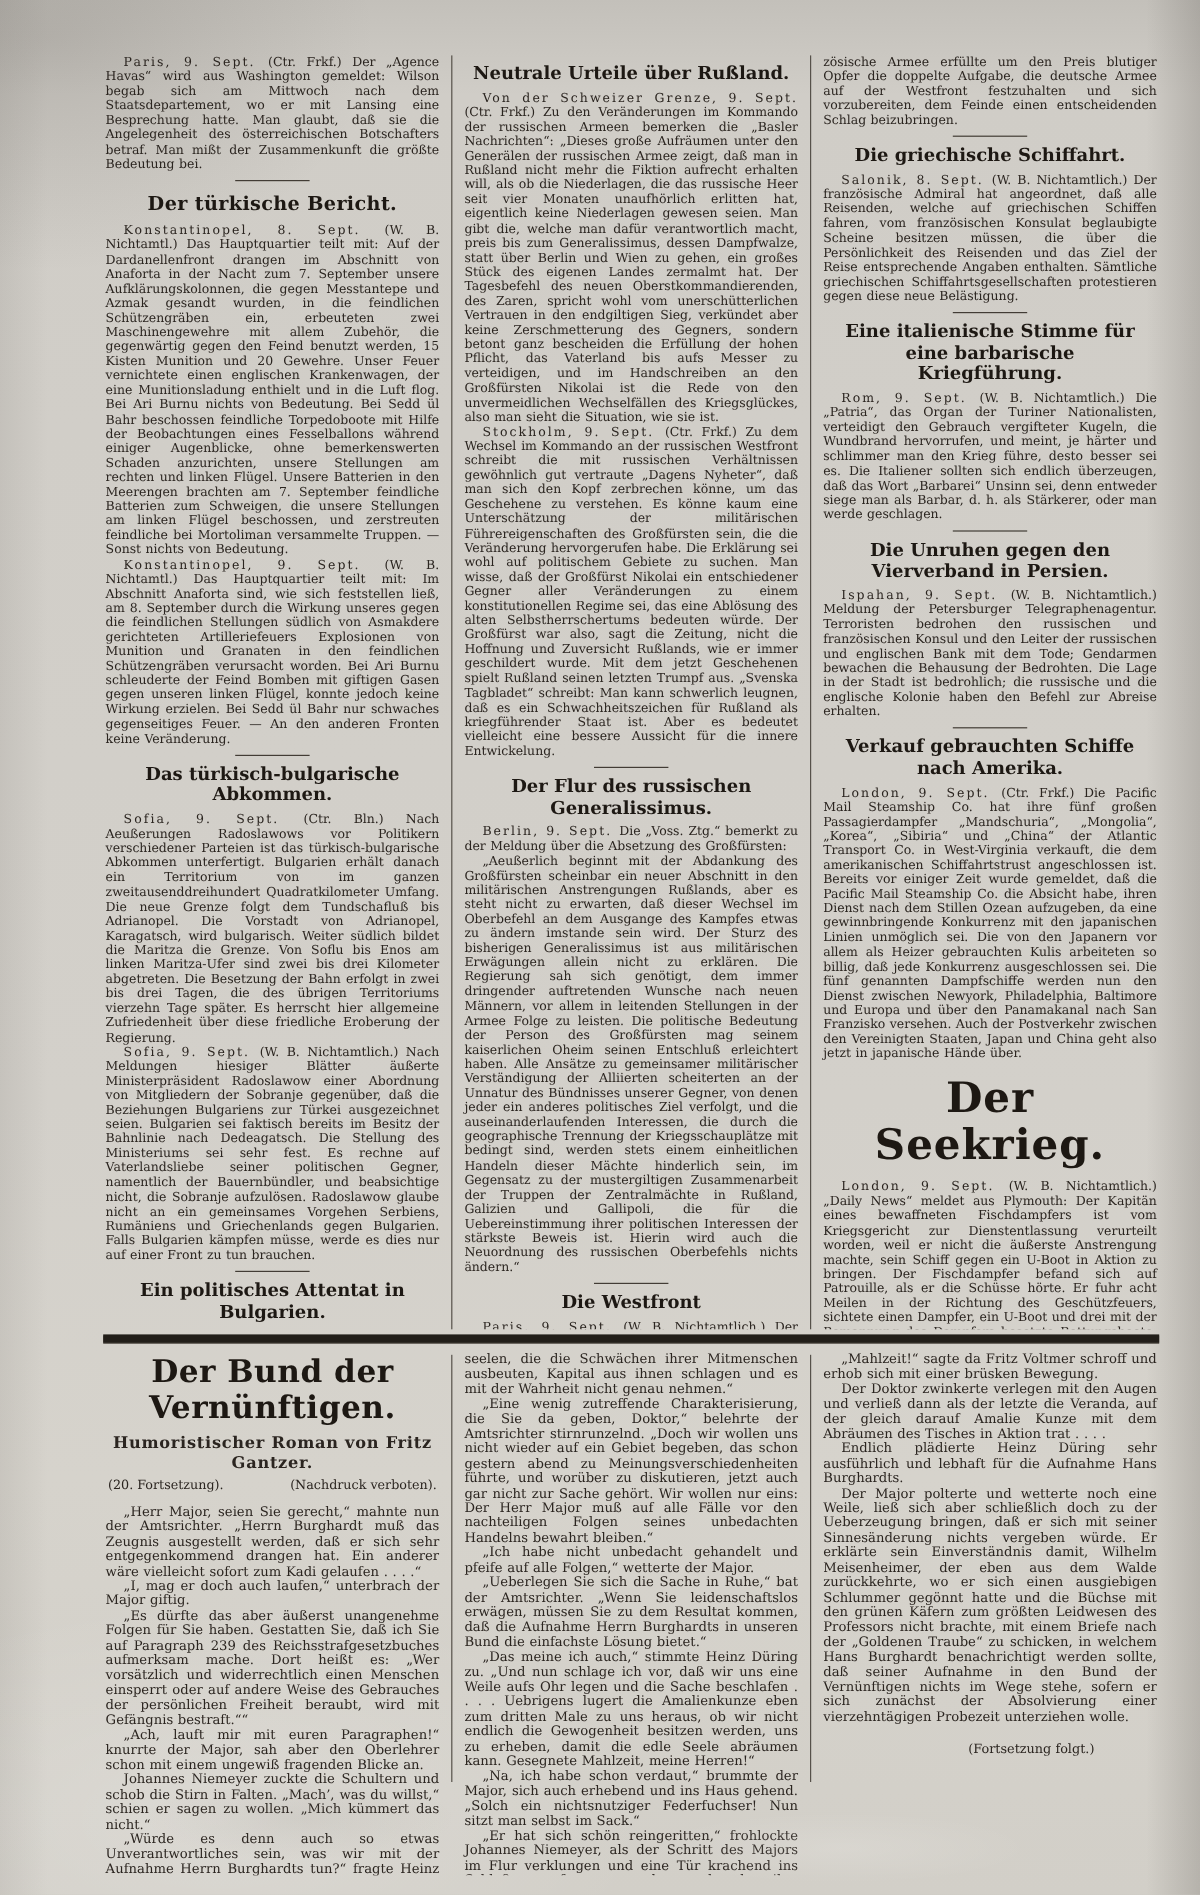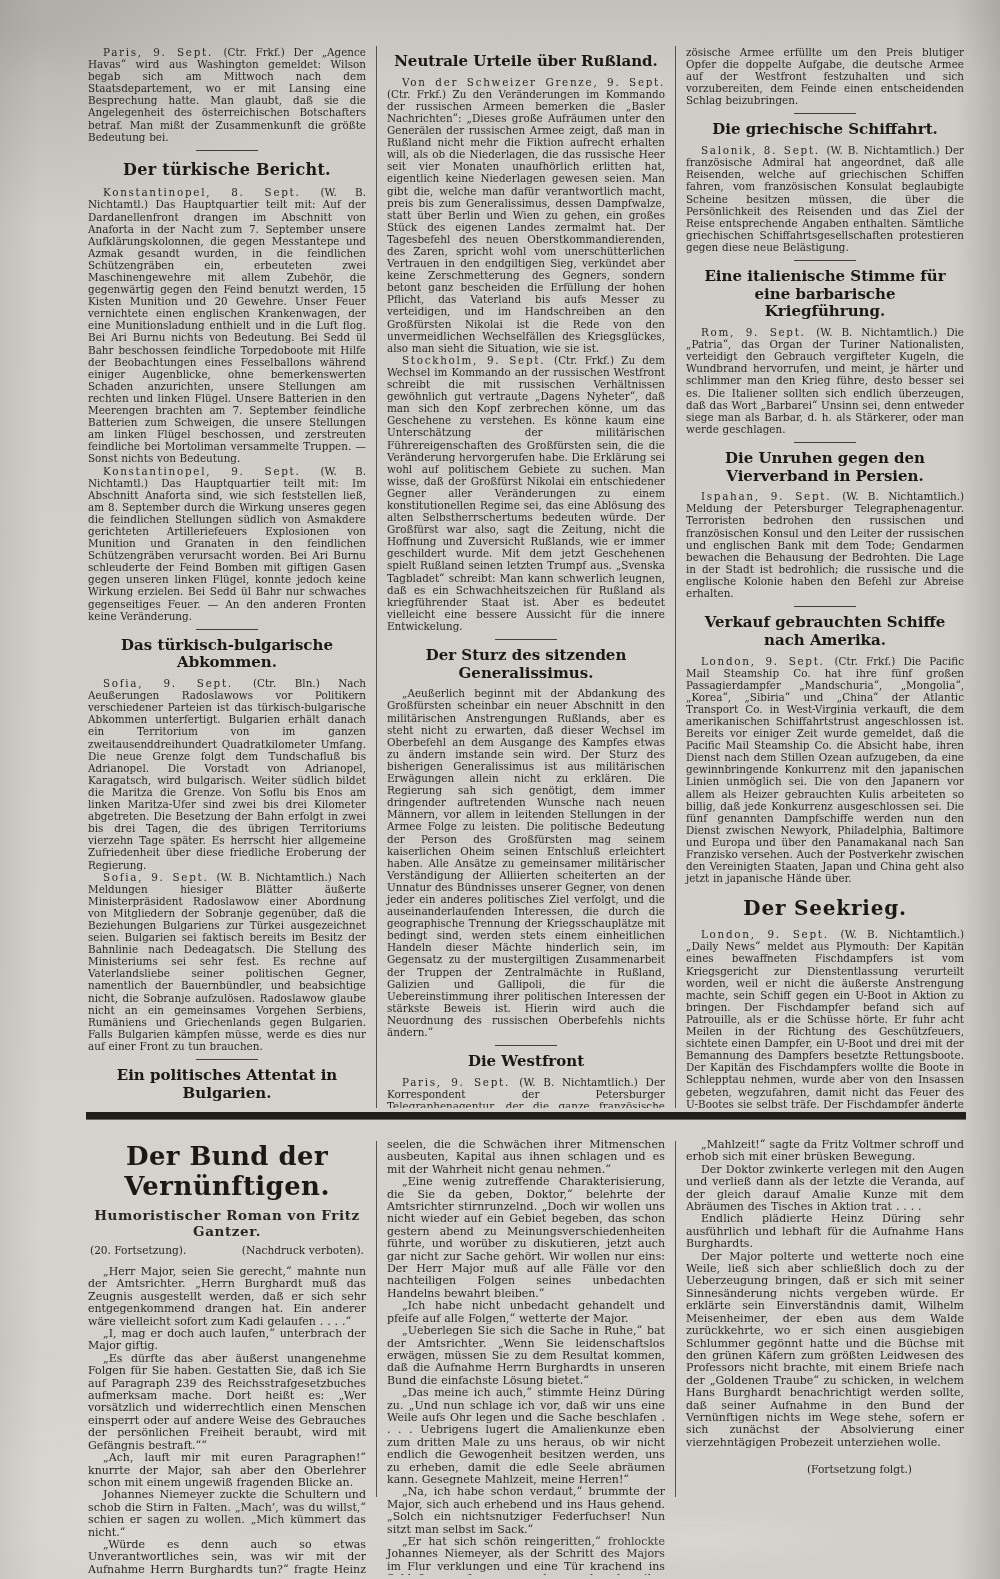--- a/index.html
+++ b/index.html
@@ -23,26 +23,26 @@
   .news-col:first-child{padding-left:2px;}
   .news-col:last-child{padding-right:2px;}
   .vrule{width:1px;background:#56514a;flex:0 0 1px;}
   
   .para{margin:0;text-align:justify;font-size:10.4px;line-height:12.1px;text-indent:15px;word-spacing:.4px;}
   .para.noindent{text-indent:0;}
   .dateline{letter-spacing:1.7px;}
   .hd{font-weight:bold;text-align:center;color:#1d1813;margin:0;}
   .hd-md{font-size:15px;line-height:1.18;margin:7px 6px 5px;}
   .hd-lg{font-size:16px;line-height:1.1;margin:10px 0 8px;letter-spacing:.3px;}
-  .hd-xl{font-size:20px;line-height:1.1;margin:13px 0 9px;letter-spacing:.8px;}
+  .hd-xl{font-size:35px;line-height:1.1;margin:13px 0 9px;letter-spacing:.8px;}
   .article-rule{width:62px;border:0;border-top:1px solid #423c35;margin:7px auto 6px;height:0;}
   
   .section-divider{margin-top:4px;height:7px;background:#221e19;box-shadow:0 1px 0 #6b665f;}
   
-  .feuilleton-row{display:flex;height:436px;overflow:hidden;margin-top:20px;}
+  .feuilleton-row{display:flex;height:436px;overflow:hidden;margin-top:8px;}
   .f-col{flex:1 1 0;min-width:0;overflow:hidden;padding:0 10px;}
   .f-col:first-child{padding-left:2px;}
   .f-col:last-child{padding-right:2px;}
   .frule{width:1px;background:#56514a;flex:0 0 1px;height:356px;margin-top:2px;}
   .f-header{margin:2px 0 10px;}
   .f-title{font-size:26px;font-weight:bold;text-align:center;color:#1d1813;margin:0 0 6px;letter-spacing:.4px;}
   .f-byline{font-size:13.5px;font-weight:bold;text-align:center;margin:0 0 5px;letter-spacing:.6px;}
   .f-notes{display:flex;justify-content:space-between;font-size:10.6px;margin:0 2px;}
   .f-col .para{font-size:11px;line-height:12.4px;}
   .note-right{margin:14px 52px 0 0;text-align:right;font-size:10.7px;}
@@ -67,21 +67,22 @@
           <p class="para"><span class="dateline">Sofia, 9. Sept. </span><span>(W. B. Nichtamtlich.) </span>Nach Meldungen hiesiger Blätter äußerte Ministerpräsident Radoslawow einer Abordnung von Mitgliedern der Sobranje gegenüber, daß die Beziehungen Bulgariens zur Türkei ausgezeichnet seien. Bulgarien sei faktisch bereits im Besitz der Bahnlinie nach Dedeagatsch. Die Stellung des Ministeriums sei sehr fest. Es rechne auf Vaterlandsliebe seiner politischen Gegner, namentlich der Bauernbündler, und beabsichtige nicht, die Sobranje aufzulösen. Radoslawow glaube nicht an ein gemeinsames Vorgehen Serbiens, Rumäniens und Griechenlands gegen Bulgarien. Falls Bulgarien kämpfen müsse, werde es dies nur auf einer Front zu tun brauchen.</p>
           <hr class="article-rule">
           <h2 class="hd hd-md">Ein politisches Attentat in Bulgarien.</h2>
         </div>
       <div class="vrule"></div>
       <div class="news-col">
           <h2 class="hd hd-md">Neutrale Urteile über Rußland.</h2>
           <p class="para"><span class="dateline">Von der Schweizer Grenze, 9. Sept. </span><span>(Ctr. Frkf.) </span>Zu den Veränderungen im Kommando der russischen Armeen bemerken die „Basler Nachrichten“: „Dieses große Aufräumen unter den Generälen der russischen Armee zeigt, daß man in Rußland nicht mehr die Fiktion aufrecht erhalten will, als ob die Niederlagen, die das russische Heer seit vier Monaten unaufhörlich erlitten hat, eigentlich keine Niederlagen gewesen seien. Man gibt die, welche man dafür verantwortlich macht, preis bis zum Generalissimus, dessen Dampfwalze, statt über Berlin und Wien zu gehen, ein großes Stück des eigenen Landes zermalmt hat. Der Tagesbefehl des neuen Oberstkommandierenden, des Zaren, spricht wohl vom unerschütterlichen Vertrauen in den endgiltigen Sieg, verkündet aber keine Zerschmetterung des Gegners, sondern betont ganz bescheiden die Erfüllung der hohen Pflicht, das Vaterland bis aufs Messer zu verteidigen, und im Handschreiben an den Großfürsten Nikolai ist die Rede von den unvermeidlichen Wechselfällen des Kriegsglückes, also man sieht die Situation, wie sie ist.</p>
           <p class="para"><span class="dateline">Stockholm, 9. Sept. </span><span>(Ctr. Frkf.) </span>Zu dem Wechsel im Kommando an der russischen Westfront schreibt die mit russischen Verhältnissen gewöhnlich gut vertraute „Dagens Nyheter“, daß man sich den Kopf zerbrechen könne, um das Geschehene zu verstehen. Es könne kaum eine Unterschätzung der militärischen Führereigenschaften des Großfürsten sein, die die Veränderung hervorgerufen habe. Die Erklärung sei wohl auf politischem Gebiete zu suchen. Man wisse, daß der Großfürst Nikolai ein entschiedener Gegner aller Veränderungen zu einem konstitutionellen Regime sei, das eine Ablösung des alten Selbstherrschertums bedeuten würde. Der Großfürst war also, sagt die Zeitung, nicht die Hoffnung und Zuversicht Rußlands, wie er immer geschildert wurde. Mit dem jetzt Geschehenen spielt Rußland seinen letzten Trumpf aus. „Svenska Tagbladet“ schreibt: Man kann schwerlich leugnen, daß es ein Schwachheitszeichen für Rußland als kriegführender Staat ist. Aber es bedeutet vielleicht eine bessere Aussicht für die innere Entwickelung.</p>
           <hr class="article-rule">
-          <h2 class="hd hd-md">Der Sturz des sitzenden Generalissimus.</h2>
+          <h2 class="hd hd-md">Der Flur des russischen Generalissimus.</h2>
+          <p class="para"><span class="dateline">Berlin, 9. Sept. </span>Die „Voss. Ztg.“ bemerkt zu der Meldung über die Absetzung des Großfürsten:</p>
           <p class="para">„Aeußerlich beginnt mit der Abdankung des Großfürsten scheinbar ein neuer Abschnitt in den militärischen Anstrengungen Rußlands, aber es steht nicht zu erwarten, daß dieser Wechsel im Oberbefehl an dem Ausgange des Kampfes etwas zu ändern imstande sein wird. Der Sturz des bisherigen Generalissimus ist aus militärischen Erwägungen allein nicht zu erklären. Die Regierung sah sich genötigt, dem immer dringender auftretenden Wunsche nach neuen Männern, vor allem in leitenden Stellungen in der Armee Folge zu leisten. Die politische Bedeutung der Person des Großfürsten mag seinem kaiserlichen Oheim seinen Entschluß erleichtert haben. Alle Ansätze zu gemeinsamer militärischer Verständigung der Alliierten scheiterten an der Unnatur des Bündnisses unserer Gegner, von denen jeder ein anderes politisches Ziel verfolgt, und die auseinanderlaufenden Interessen, die durch die geographische Trennung der Kriegsschauplätze mit bedingt sind, werden stets einem einheitlichen Handeln dieser Mächte hinderlich sein, im Gegensatz zu der mustergiltigen Zusammenarbeit der Truppen der Zentralmächte in Rußland, Galizien und Gallipoli, die für die Uebereinstimmung ihrer politischen Interessen der stärkste Beweis ist. Hierin wird auch die Neuordnung des russischen Oberbefehls nichts ändern.“</p>
           <hr class="article-rule">
           <h2 class="hd hd-md">Die Westfront</h2>
           <p class="para"><span class="dateline">Paris, 9. Sept. </span><span>(W. B. Nichtamtlich.) </span>Der Korrespondent der Petersburger Telegraphenagentur, der die ganze französische Front besichtigt hat, erklärte einem Mitarbeiter des „Temps“, daß die Angriffe der Franzosen große deutsche Kräfte, mindestens ebensoviele, wie an der Ostfront operieren, auf der Westfront festhielten und verhinderten, daß Deutschland alle Kräfte gegen Rußland konzentriere. Selbst wenn kein Angriff erfolge, sei das Leben der französischen Soldaten in den Schützengräben ein unaufhörlicher Kampf. Die fran-</p>
         </div>
       <div class="vrule"></div>
       <div class="news-col">
           <p class="para noindent">zösische Armee erfüllte um den Preis blutiger Opfer die doppelte Aufgabe, die deutsche Armee auf der Westfront festzuhalten und sich vorzubereiten, dem Feinde einen entscheidenden Schlag beizubringen.</p>
           <hr class="article-rule">
           <h2 class="hd hd-md">Die griechische Schiffahrt.</h2>

